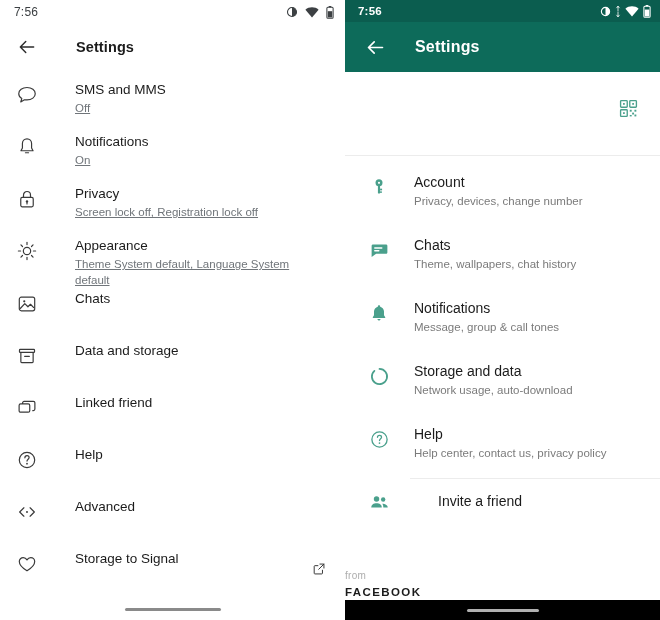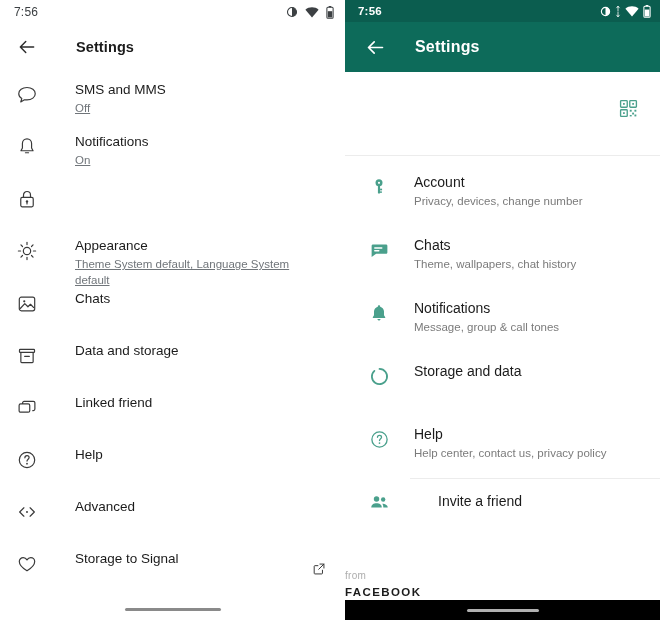--- a/index.html
+++ b/index.html
@@ -210,20 +210,24 @@
       </div>
 
       <div class="l-row">
         <span class="l-ic">
           <svg width="22" height="22" viewBox="0 0 24 24">
             <rect x="5.2" y="10.3" width="13.6" height="10.2" rx="1.6" fill="none" stroke="#3a3a3a" stroke-width="1.3"></rect>
             <path d="M8.2 10.3 V7.6 C8.2 5.5 9.9 3.8 12 3.8 C14.1 3.8 15.8 5.5 15.8 7.6 V10.3" fill="none" stroke="#3a3a3a" stroke-width="1.3"></path>
             <circle cx="12" cy="14.6" r="1.3" fill="#3a3a3a"></circle>
             <path d="M12 15.4 V17.4" stroke="#3a3a3a" stroke-width="1.3" stroke-linecap="round"></path>
           </svg>
+        </span>
+        <span class="l-txt">
+          <div class="l-ttl">Privacy</div>
+          <div class="l-sub">Screen lock off, Registration lock off</div>
         </span>
       </div>
 
       <div class="l-row">
         <span class="l-ic">
           <svg width="22" height="22" viewBox="0 0 24 24">
             <circle cx="12" cy="12" r="4" fill="none" stroke="#3a3a3a" stroke-width="1.3"></circle>
             <g stroke="#3a3a3a" stroke-width="1.3" stroke-linecap="round">
               <path d="M12 2.6 V5"></path>
                 <path d="M12 19 V21.4"></path>
@@ -438,20 +442,21 @@
       </div>
 
       <div class="r-row">
         <span class="r-ic">
           <svg width="21" height="21" viewBox="0 0 24 24">
             <path d="M12 3.3 A8.7 8.7 0 1 1 6.2 5.5" fill="none" stroke="#4aa08c" stroke-width="2" stroke-linecap="round"></path>
           </svg>
         </span>
         <span class="r-txt">
           <div class="r-ttl">Storage and data</div>
+          <div class="r-sub">Network usage, auto-download</div>
         </span>
       </div>
 
       <div class="r-row">
         <span class="r-ic">
           <svg width="21" height="21" viewBox="0 0 24 24">
             <circle cx="12" cy="12" r="8.7" fill="none" stroke="#4aa08c" stroke-width="1.5"></circle>
             <path d="M9.7 9.5 C9.7 8.2 10.7 7.2 12 7.2 C13.3 7.2 14.3 8.1 14.3 9.3 C14.3 11 12 11.3 12 13.2" fill="none" stroke="#4aa08c" stroke-width="1.5" stroke-linecap="round"></path>
             <circle cx="12" cy="16" r="1" fill="#4aa08c"></circle>
           </svg>

